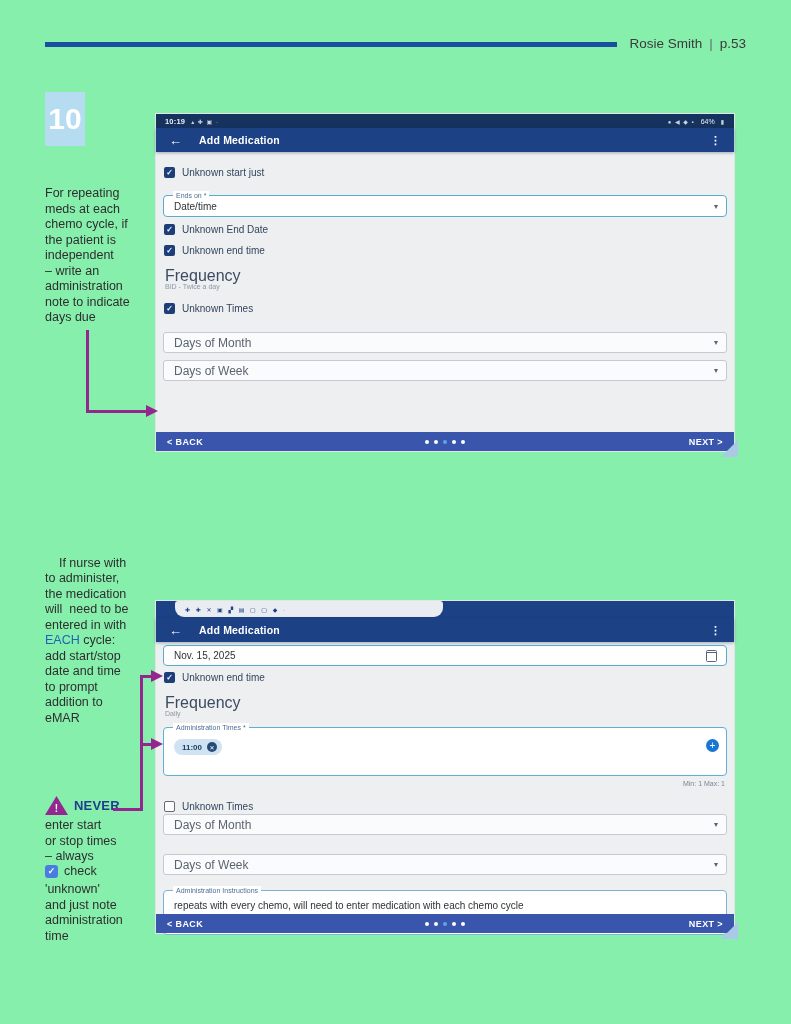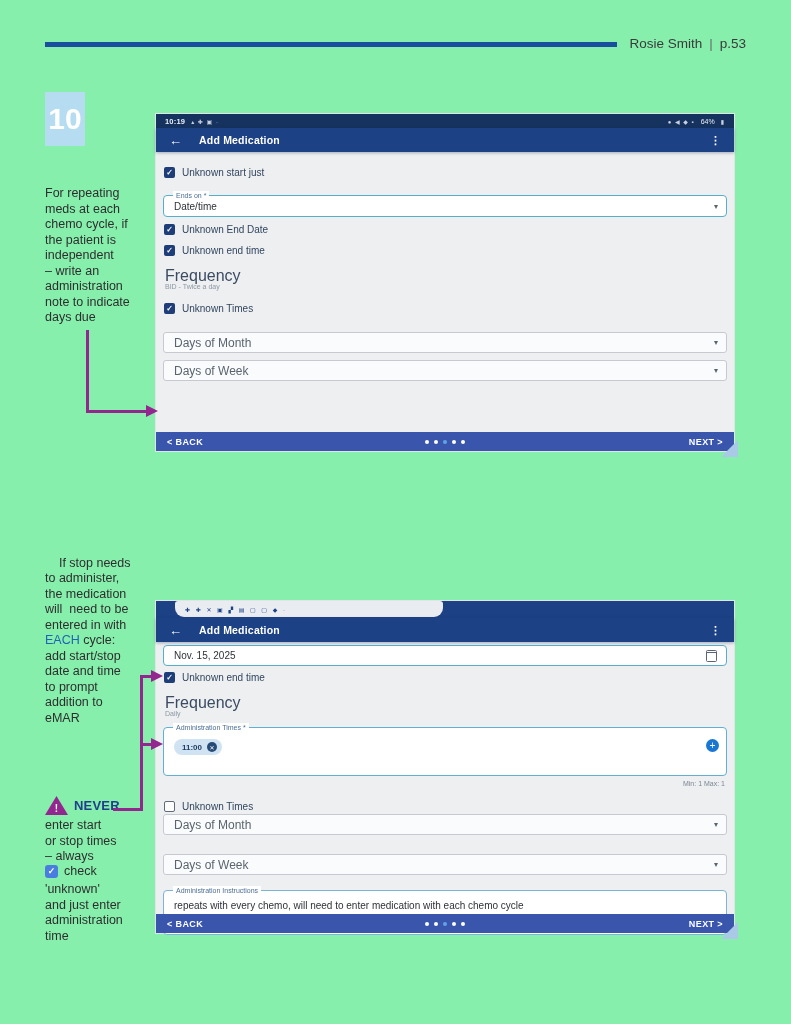--- a/index.html
+++ b/index.html
@@ -193,21 +193,21 @@
       <span>NEXT &gt;</span>
     </div>
     <div class="curl"></div>
   </div>
 
   <div class="pl" style="left:86px;top:330px;width:3px;height:83px"></div>
   <div class="pl" style="left:86px;top:410px;width:60px;height:3px"></div>
   <div class="ahead" style="left:146px;top:405px"></div>
 
   <div class="note" style="left:45px;top:540px;width:124px">
-    <span>If stop needs
+    <span>If nurse with
 to administer,
 the medication
 will  need to be
 entered in with
 </span><span class="each">EACH</span><span> cycle:
 add start/stop
 date and time
 to prompt
 addition to
 eMAR</span>
@@ -303,17 +303,17 @@
   <div class="note" style="left:45px;top:818px;width:122px">enter start
 or stop times
 – always</div>
   <div class="checkline" style="left:45px;top:864px">
     <span class="wcb">
         <span>✓</span>
       </span>
     <span>check</span>
   </div>
   <div class="note" style="left:45px;top:882px;width:122px">'unknown'
-and just enter
+and just note
 administration
 time</div>
 
 </div>
 
 </body></html>

